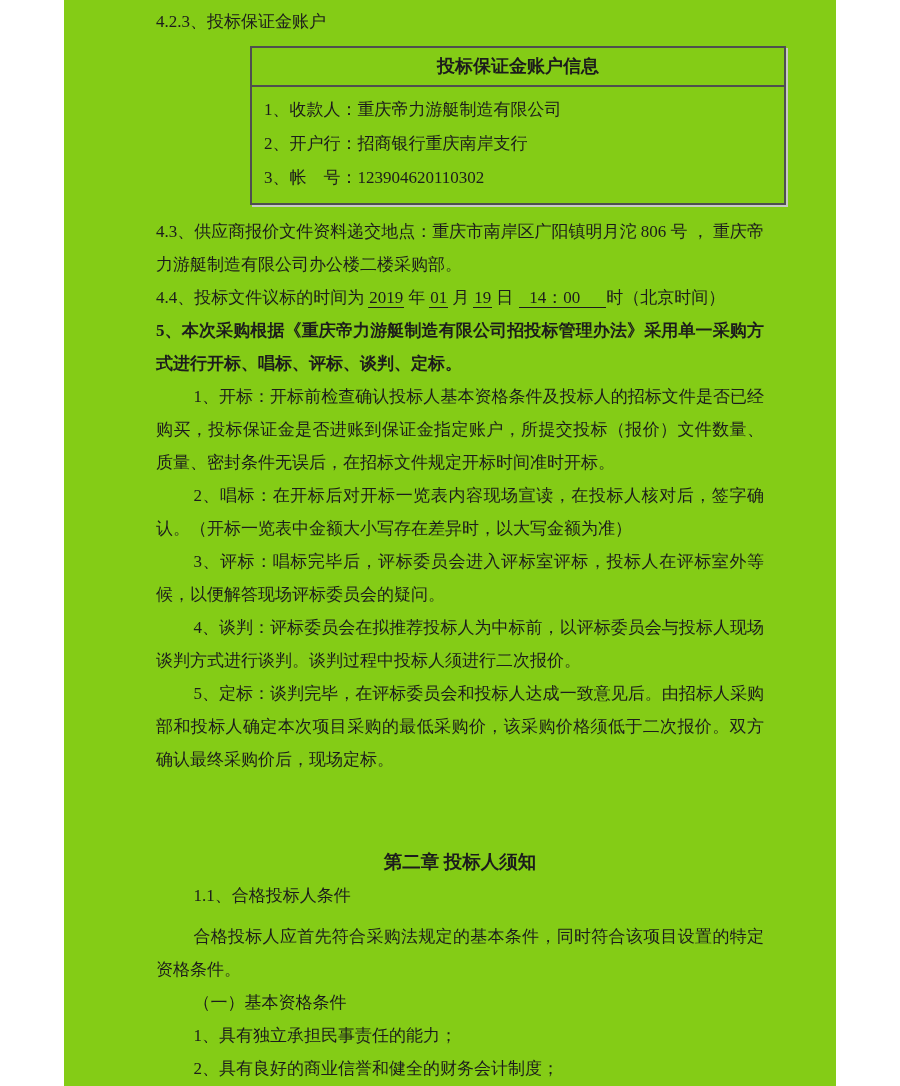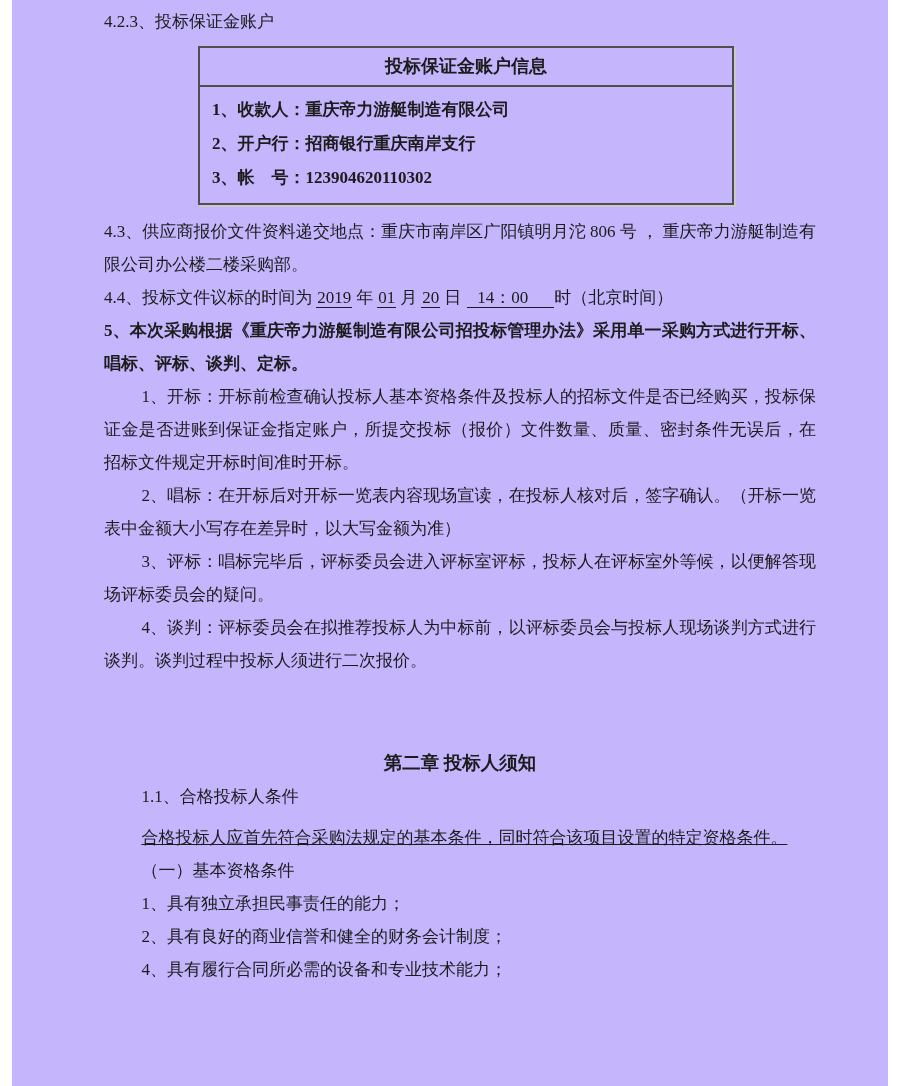--- a/index.html
+++ b/index.html
@@ -1,22 +1,22 @@
 <!DOCTYPE html>
 <html><head>
 <meta charset="utf-8">
 <style>
   * { margin: 0; padding: 0; box-sizing: border-box; }
   html, body { background: #ffffff; }
   .page {
     position: relative;
-    width: 876px;
+    width: 772px;
     height: 1086px;
     margin: 0 auto;
-    background: #c4b5fd;
+    background: #84cc16;
     padding: 5px 72px 0 92px;
     font-family: "Liberation Serif", "DejaVu Serif", serif;
     font-size: 17px;
     line-height: 33px;
     color: #1c1c1c;
     overflow: hidden;
   }
   p { text-align: justify; }
   .indent { text-indent: 2.2em; }
   .bold { font-weight: bold; }
@@ -29,21 +29,21 @@
     box-shadow: 2px 2px 0 #c9c9c9;
   }
   .tbl-header {
     text-align: center;
     font-weight: bold;
     font-size: 18px;
     line-height: 35px;
     padding: 1px 17px;
     border-bottom: 2px solid #4f4f4f;
   }
-  .tbl-body { padding: 6px 28px 8px 12px; font-weight: bold; }
+  .tbl-body { padding: 6px 28px 8px 12px; }
   .tbl-row { line-height: 34px; text-align: left; }
 
   
   .u {
     border-bottom: 1px solid #1c1c1c;
     margin: 0 4px;
     padding: 0 1px;
     font-family: Liberation Serif, serif;
   }
   .u-time {
@@ -53,48 +53,49 @@
   }
 
   .chapter-title {
     text-align: center;
     font-weight: bold;
     font-size: 18.5px;
     margin-top: 70px;
   }
   .sec-heading { font-weight: bold; font-size: 17.5px; }
   .sub { text-indent: 2.2em; }
-  .intro { margin-top: 8px; text-decoration: underline; }
+  .intro { margin-top: 8px; }
 </style>
 </head>
 <body>
 
 <div class="page">
 
   <p>4.2.3、投标保证金账户</p>
 
   <div class="tbl">
     <div class="tbl-header">投标保证金账户信息</div>
     <div class="tbl-body">
       <div class="tbl-row">1、收款人：重庆帝力游艇制造有限公司</div>
       <div class="tbl-row">2、开户行：招商银行重庆南岸支行</div>
       <div class="tbl-row">3、帐　号：123904620110302</div>
     </div>
   </div>
 
   <p>4.3、供应商报价文件资料递交地点：重庆市南岸区广阳镇明月沱 806 号 ， 重庆帝力游艇制造有限公司办公楼二楼采购部。</p>
 
-  <p><span>4.4、投标文件议标的时间为</span><span class="u">2019</span><span>年</span><span class="u">01</span><span>月</span><span class="u">20</span><span>日</span><span class="u-time">14：00</span><span>时（北京时间）</span></p>
+  <p><span>4.4、投标文件议标的时间为</span><span class="u">2019</span><span>年</span><span class="u">01</span><span>月</span><span class="u">19</span><span>日</span><span class="u-time">14：00</span><span>时（北京时间）</span></p>
 
   <p class="bold">5、本次采购根据《重庆帝力游艇制造有限公司招投标管理办法》采用单一采购方式进行开标、唱标、评标、谈判、定标。</p>
 
   <p class="indent">1、开标：开标前检查确认投标人基本资格条件及投标人的招标文件是否已经购买，投标保证金是否进账到保证金指定账户，所提交投标（报价）文件数量、质量、密封条件无误后，在招标文件规定开标时间准时开标。</p>
   <p class="indent">2、唱标：在开标后对开标一览表内容现场宣读，在投标人核对后，签字确认。（开标一览表中金额大小写存在差异时，以大写金额为准）</p>
   <p class="indent">3、评标：唱标完毕后，评标委员会进入评标室评标，投标人在评标室外等候，以便解答现场评标委员会的疑问。</p>
   <p class="indent">4、谈判：评标委员会在拟推荐投标人为中标前，以评标委员会与投标人现场谈判方式进行谈判。谈判过程中投标人须进行二次报价。</p>
+  <p class="indent">5、定标：谈判完毕，在评标委员会和投标人达成一致意见后。由招标人采购部和投标人确定本次项目采购的最低采购价，该采购价格须低于二次报价。双方确认最终采购价后，现场定标。</p>
 
   <p class="chapter-title">第二章 投标人须知</p>
 
   <p class="sub">1.1、合格投标人条件</p>
   <p class="sub intro">合格投标人应首先符合采购法规定的基本条件，同时符合该项目设置的特定资格条件。</p>
   <p class="sub">（一）基本资格条件</p>
   <p class="sub">1、具有独立承担民事责任的能力；</p>
   <p class="sub">2、具有良好的商业信誉和健全的财务会计制度；</p>
   <p class="sub">4、具有履行合同所必需的设备和专业技术能力；</p>
 

